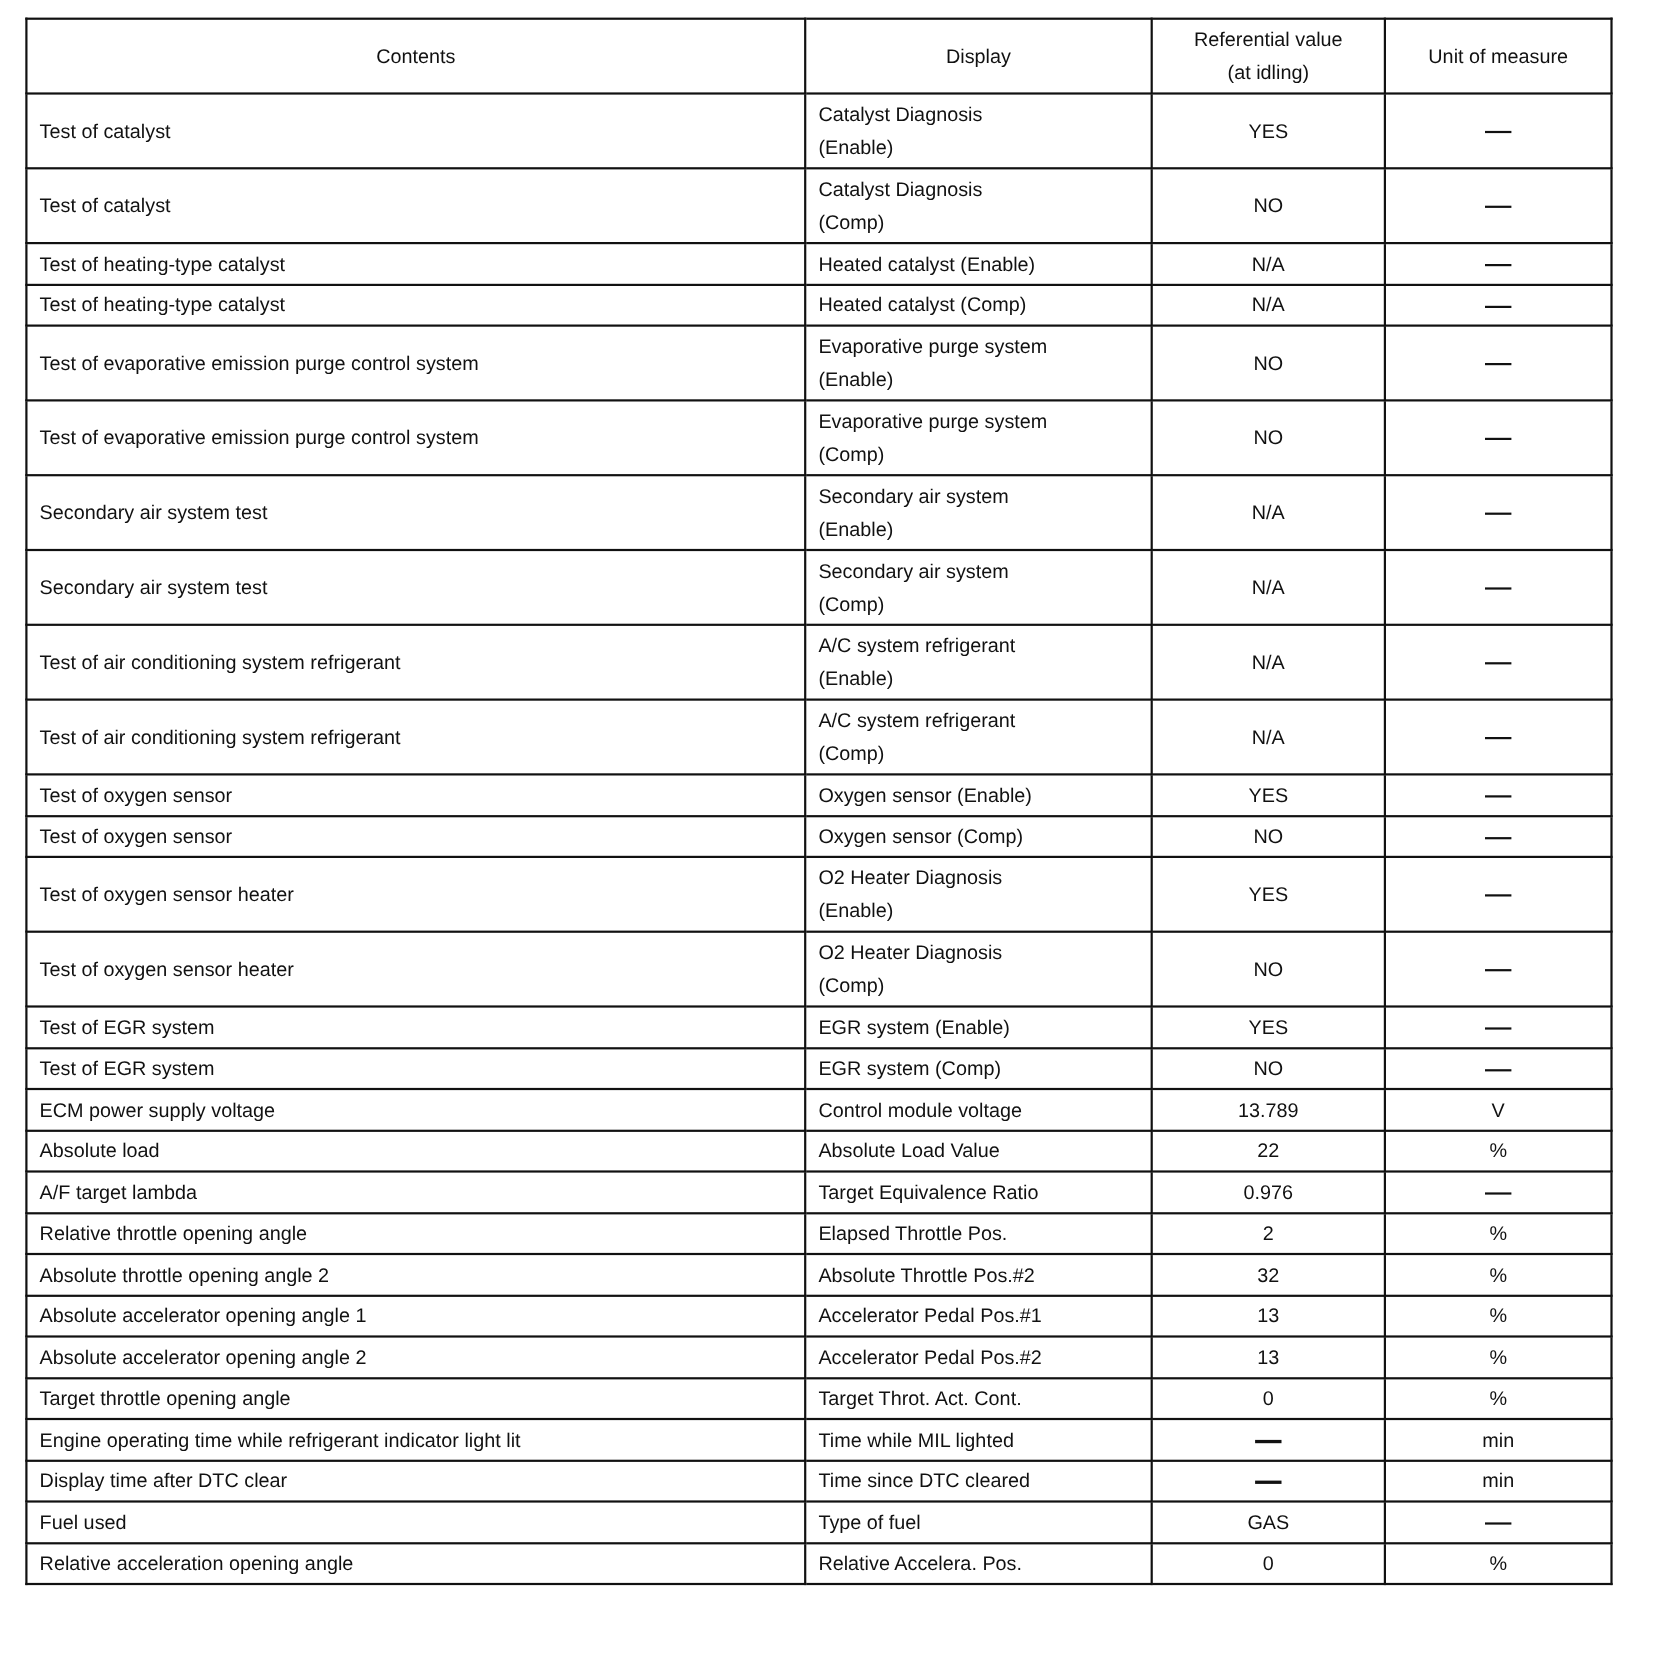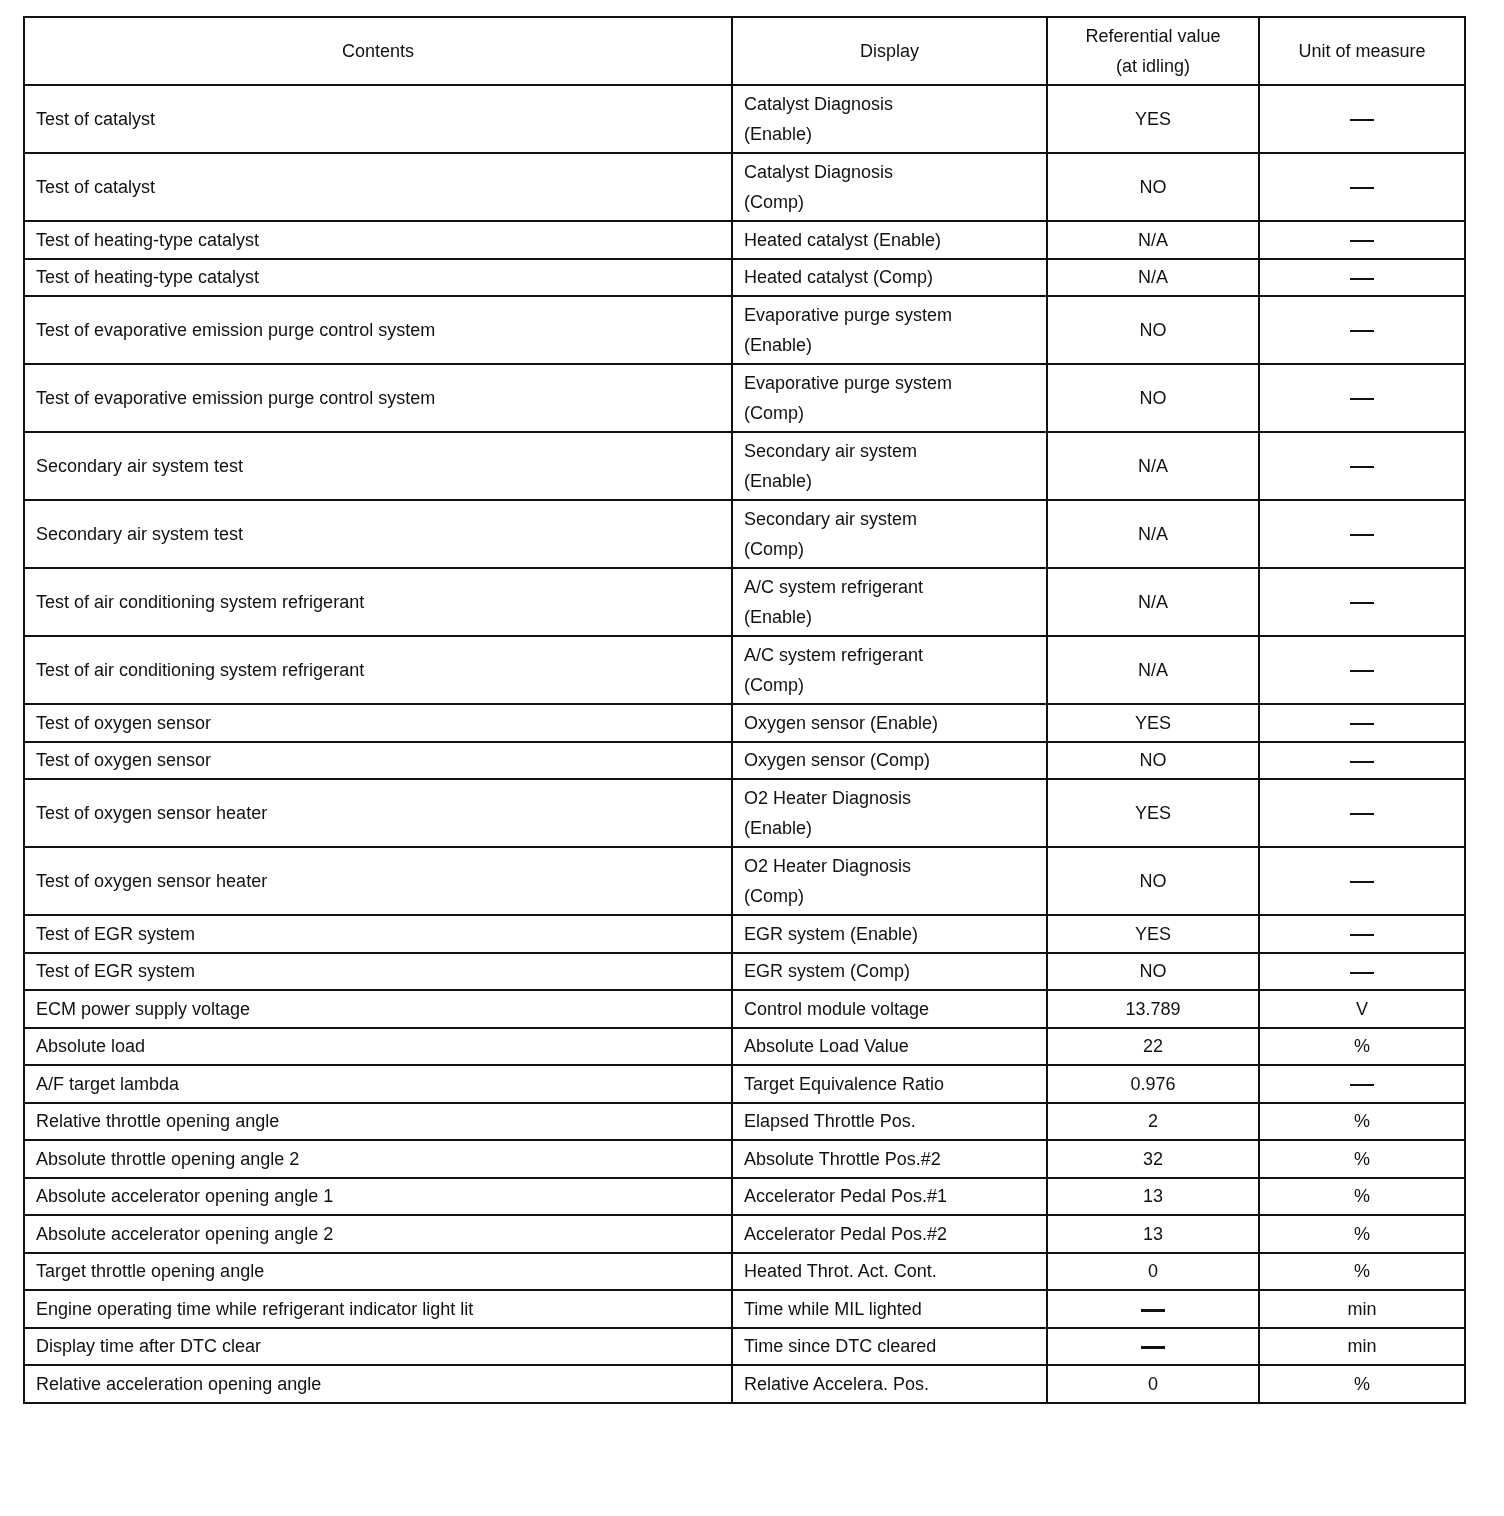--- a/index.html
+++ b/index.html
@@ -210,36 +210,42 @@
         <td class="center">%</td>
       </tr>
       <tr class="short">
         <td class="left">Absolute accelerator opening angle 2</td>
         <td class="left">Accelerator Pedal Pos.#2</td>
         <td class="center">13</td>
         <td class="center">%</td>
       </tr>
       <tr class="short">
         <td class="left">Target throttle opening angle</td>
-        <td class="left">Heated Throt. Act. Cont.</td>
+        <td class="left">Target Throt. Act. Cont.</td>
         <td class="center">0</td>
         <td class="center">%</td>
       </tr>
       <tr class="short">
         <td class="left">Engine operating time while refrigerant indicator light lit</td>
         <td class="left">Time while MIL lighted</td>
         <td class="center"><span class="dash bold"></span></td>
         <td class="center">min</td>
       </tr>
       <tr class="short">
         <td class="left">Display time after DTC clear</td>
         <td class="left">Time since DTC cleared</td>
         <td class="center"><span class="dash bold"></span></td>
         <td class="center">min</td>
       </tr>
       <tr class="short">
+        <td class="left">Fuel used</td>
+        <td class="left">Type of fuel</td>
+        <td class="center">GAS</td>
+        <td class="center"><span class="dash"></span></td>
+      </tr>
+      <tr class="short">
         <td class="left">Relative acceleration opening angle</td>
         <td class="left">Relative Accelera. Pos.</td>
         <td class="center">0</td>
         <td class="center">%</td>
       </tr>
     </tbody>
 </table>
 
 </body></html>

